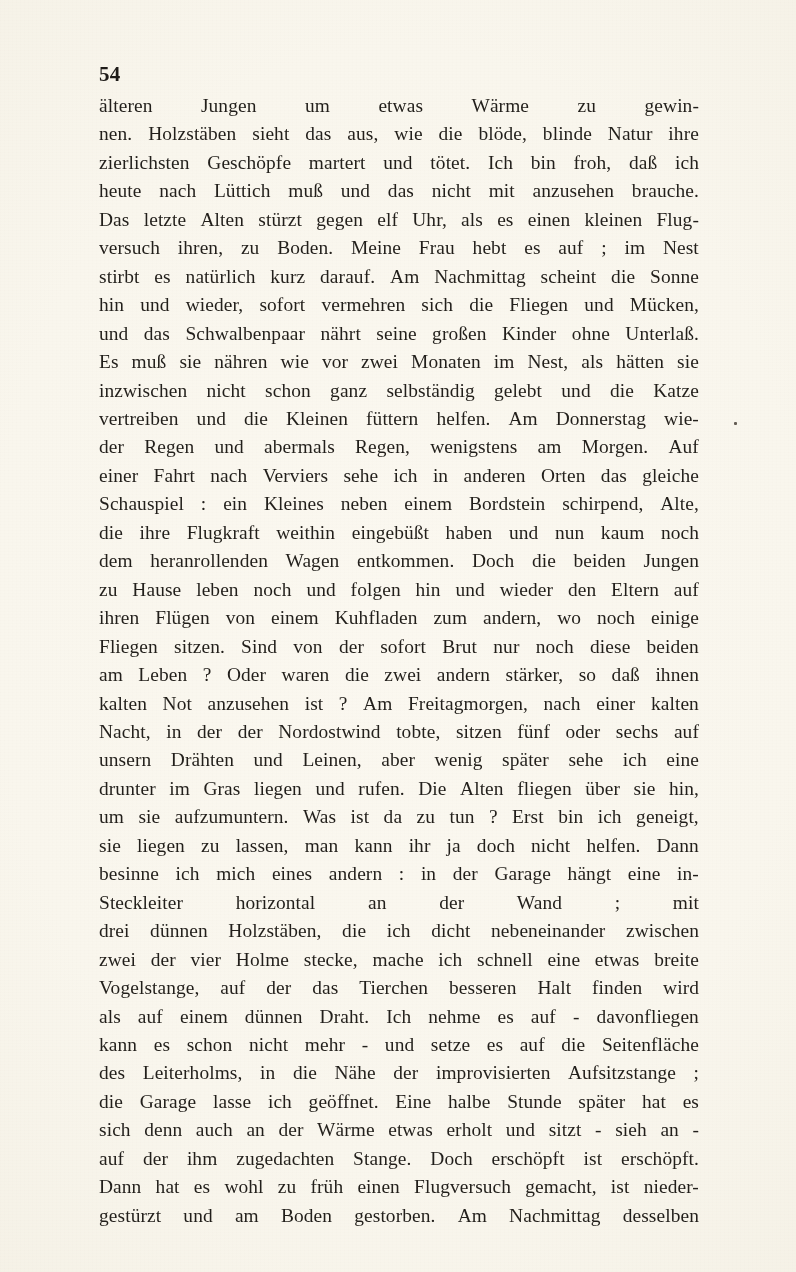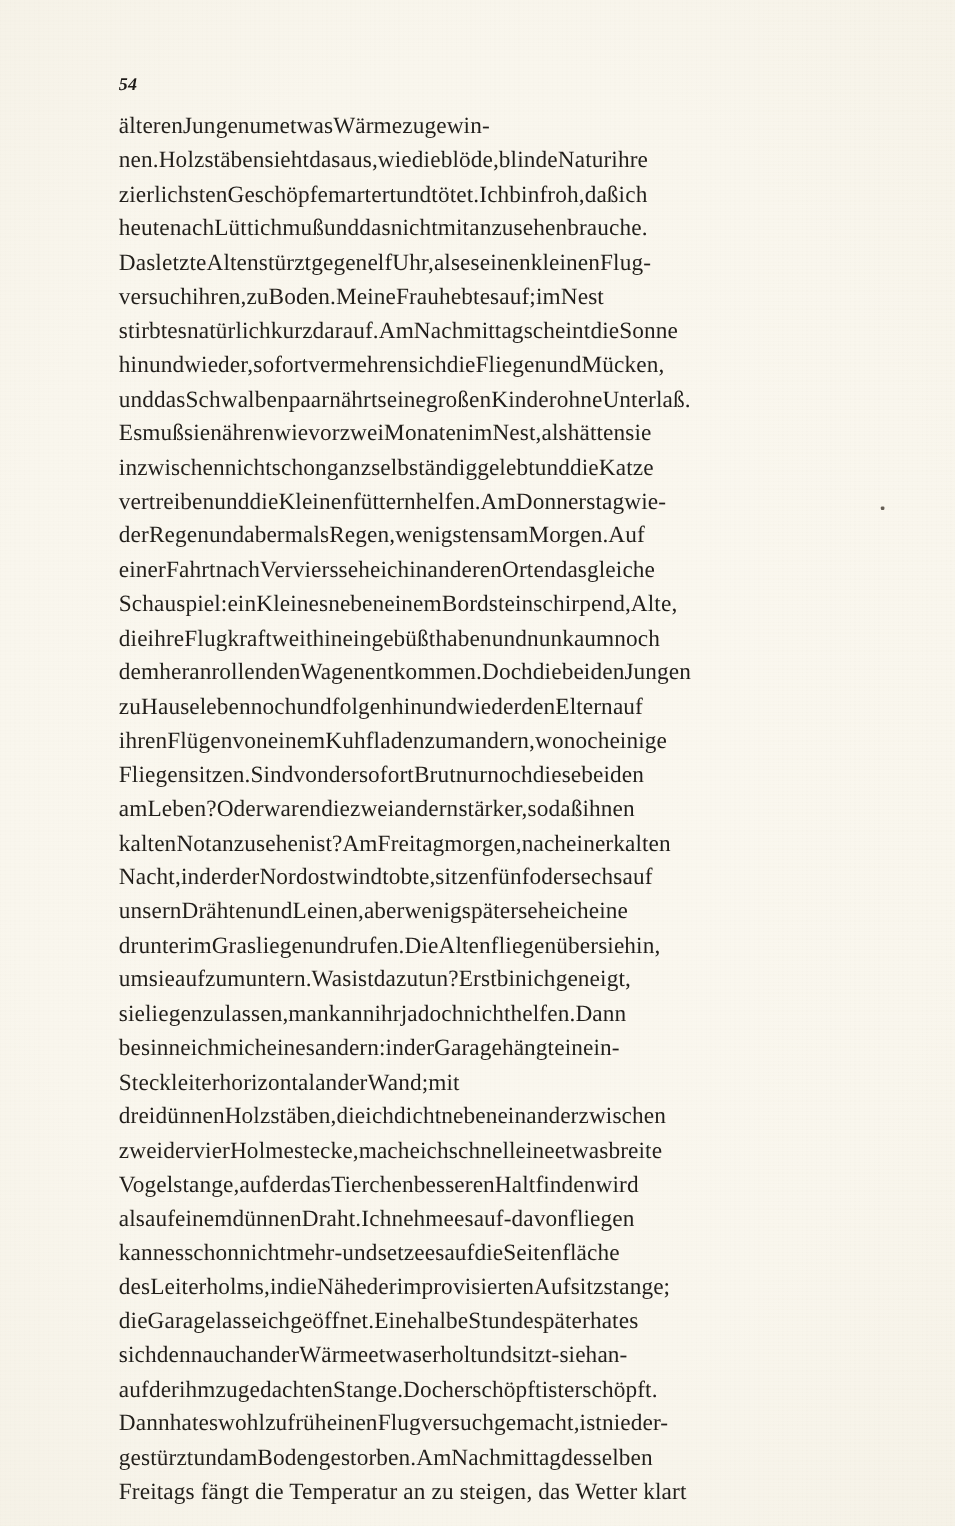--- a/index.html
+++ b/index.html
@@ -37,45 +37,45 @@
       repeating-linear-gradient(90deg,
         rgba(190,180,160,.045) 0px,
         rgba(190,180,160,.045) 1px,
         rgba(255,255,255,0) 1px,
         rgba(255,255,255,0) 4px);
   }
   .folio {
     position: absolute;
     left: 99px;
     top: 64px;
-    font-size: 15px;
+    font-size: 21px;
     font-weight: bold;
     color: #1e1b18;
     letter-spacing: .2px;
     line-height: 1;
-    font-style: italic;
   }
   .textblock {
     position: absolute;
     left: 99px;
     top: 92px;
     width: 600px;
   }
   .line {
     display: block;
     width: 100%;
     font-size: 19.4px;
     line-height: 28.45px;
     color: #221f1b;
     white-space: nowrap;
     letter-spacing: .1px;
   }
   
   .line.just {
     display: flex;
+    justify-content: space-between;
     white-space: normal;
   }
   .line.just > span {
     white-space: pre;
   }
   .line.last {
     display: block;
   }
   .speck {
     position: absolute;
@@ -585,18 +585,17 @@
       <div class="line just">
         <span>gestürzt</span>
         <span>und</span>
         <span>am</span>
         <span>Boden</span>
         <span>gestorben.</span>
         <span>Am</span>
         <span>Nachmittag</span>
         <span>desselben</span>
       </div>
-      <div class="line last">Freitags fängt die Temperatur an zu steigen, das Wetter klart</div>
     </div>
 
   <div class="speck"></div>
 
 </div>
 
 </body></html>

